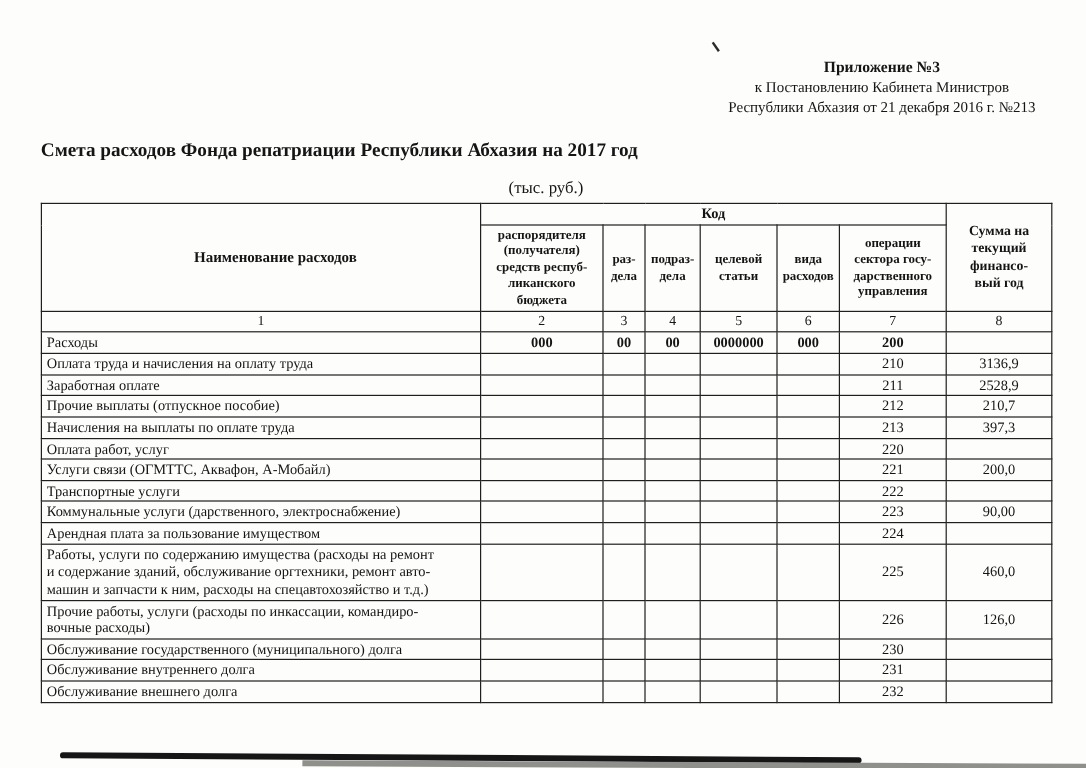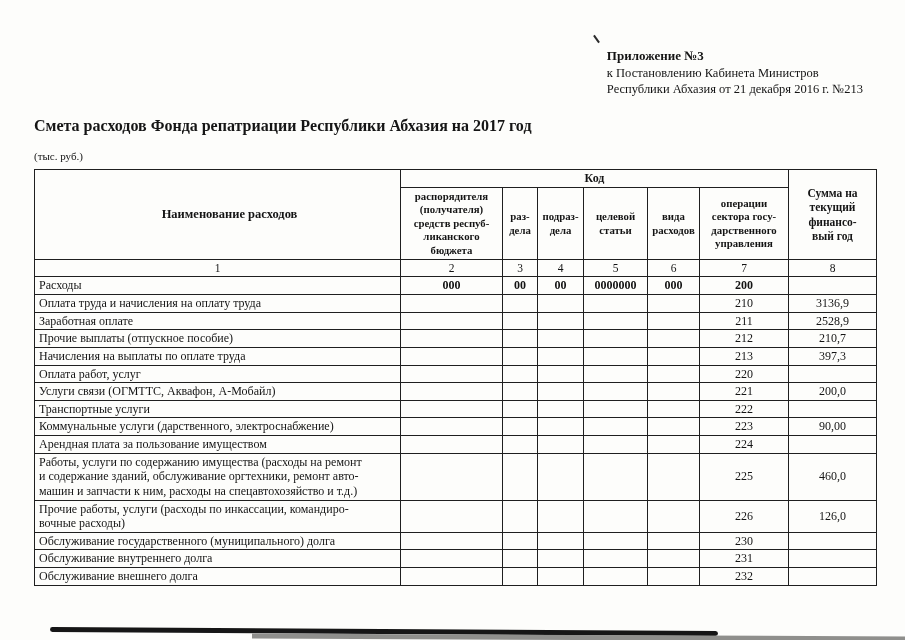--- a/index.html
+++ b/index.html
@@ -10,30 +10,30 @@
   }
   .page {
     position: relative;
     width: 905px; height: 640px;
     background: #fdfdfb;
     overflow: hidden;
     color: #151515;
   }
   .appendix {
     position: absolute; top: 47px; right: 42px;
-    text-align: left; font-size: 12.5px; line-height: 1.35;
+    text-align: center; font-size: 12.5px; line-height: 1.35;
   }
   .appendix-line1 { font-weight: bold; font-size: 13px; }
   .doc-title {
     position: absolute; top: 117px; left: 34px; width: 842px;
     font-weight: bold; font-size: 16px;
   }
   .units-note {
     position: absolute; top: 150px; left: 34px; width: 842px;
-    text-align: left; font-size: 11px;
+    text-align: center; font-size: 14px;
   }
   table.budget-table {
     position: absolute; top: 169px; left: 34px;
     border-collapse: collapse; table-layout: fixed; width: 842px;
     color: #141414;
   }
   .budget-table th, .budget-table td { border: 1px solid #1f1f1f; }
   .name-header { font-size: 12.5px; font-weight: bold; text-align: center; vertical-align: middle; padding-left: 25px; }
   .code-group  { font-size: 12px; font-weight: bold; text-align: center; height: 17px; padding: 0; }
   .code-th {

